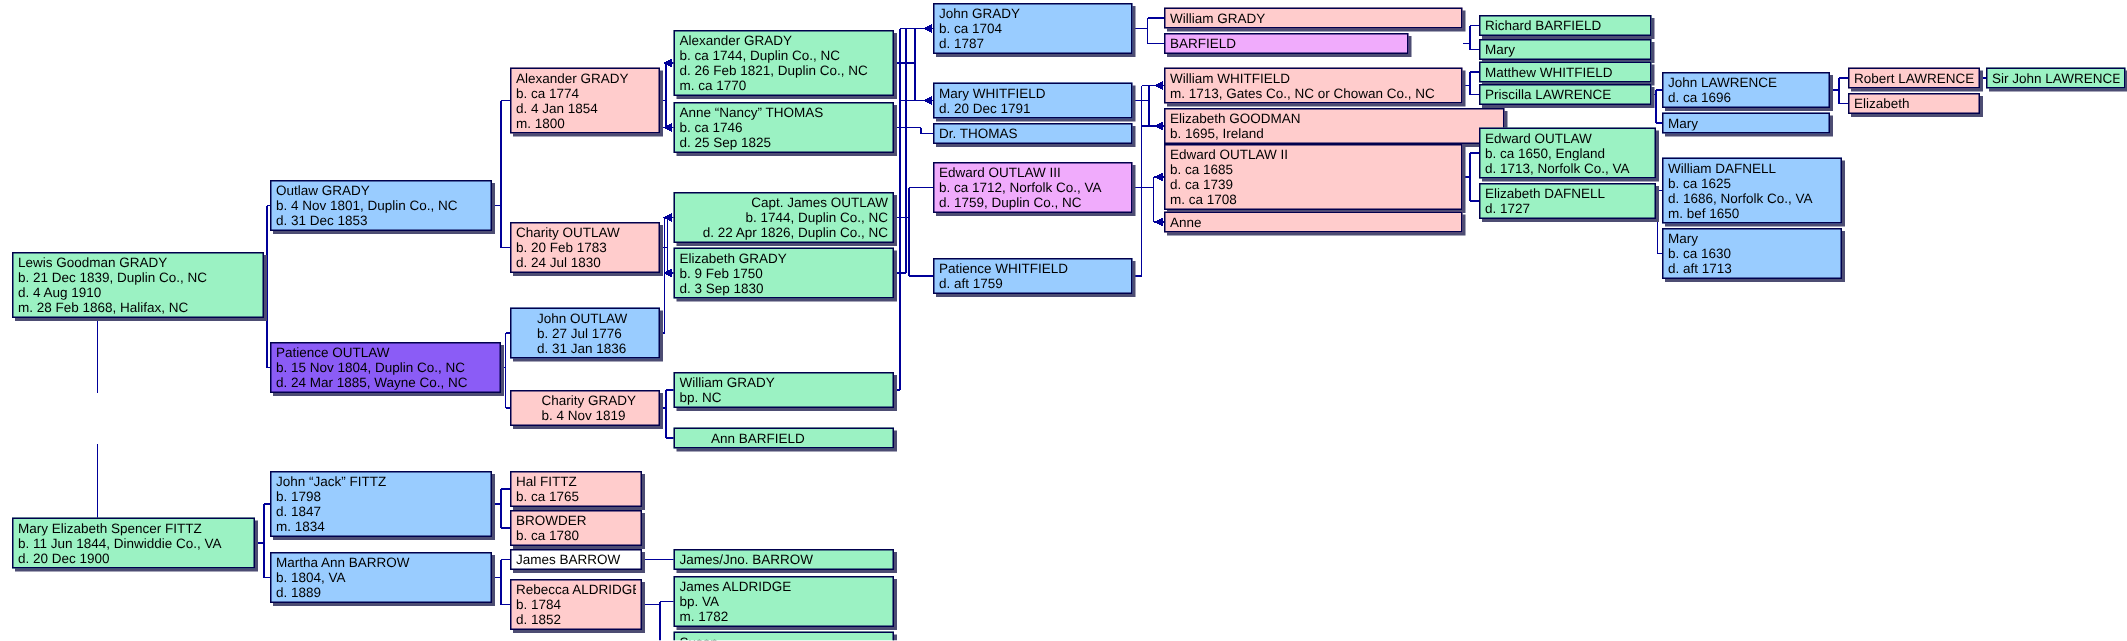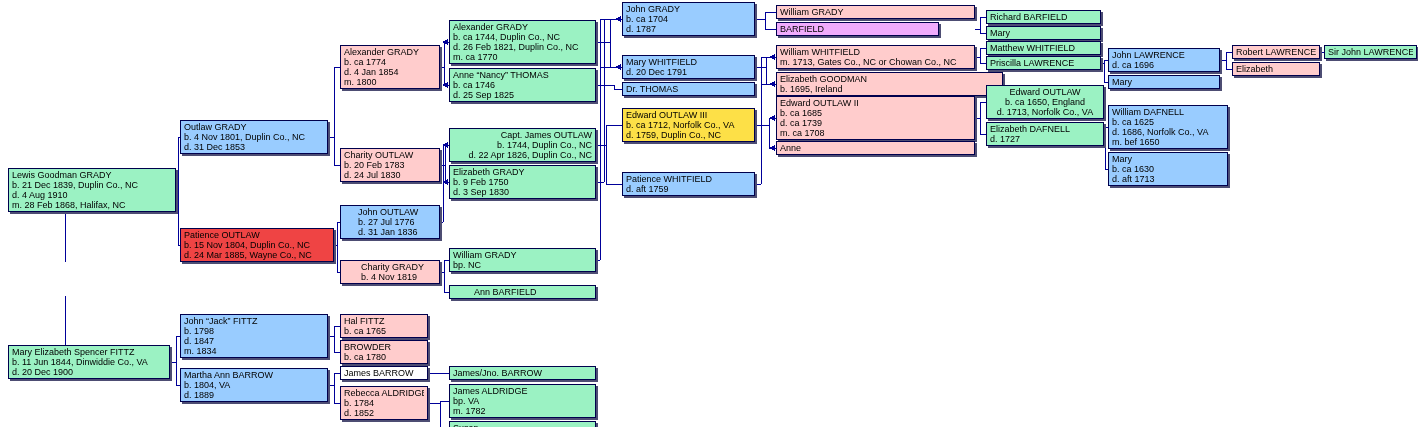--- a/index.html
+++ b/index.html
@@ -169,21 +169,21 @@
     <div class="person" style="left: 8px; top: 345px; width: 162px; height: 34px; background: rgb(155, 242, 195);">
       <div class="ln">Mary Elizabeth Spencer FITTZ</div>
       <div class="ln">b. 11 Jun 1844, Dinwiddie Co., VA</div>
       <div class="ln">d. 20 Dec 1900</div>
     </div>
     <div class="person" style="left: 180px; top: 120px; width: 148px; height: 34px; background: rgb(153, 204, 255);">
       <div class="ln">Outlaw GRADY</div>
       <div class="ln">b. 4 Nov 1801, Duplin Co., NC</div>
       <div class="ln">d. 31 Dec 1853</div>
     </div>
-    <div class="person" style="left: 180px; top: 228px; width: 154px; height: 34px; background: #ef4444;">
+    <div class="person" style="left: 180px; top: 228px; width: 154px; height: 34px; background: #8b5cf6;">
       <div class="ln">Patience OUTLAW</div>
       <div class="ln">b. 15 Nov 1804, Duplin Co., NC</div>
       <div class="ln">d. 24 Mar 1885, Wayne Co., NC</div>
     </div>
     <div class="person" style="left: 180px; top: 314px; width: 148px; height: 44px; background: rgb(153, 204, 255);">
       <div class="ln">John “Jack” FITTZ</div>
       <div class="ln">b. 1798</div>
       <div class="ln">d. 1847</div>
       <div class="ln">m. 1834</div>
     </div>
@@ -272,21 +272,21 @@
       <div class="ln">b. ca 1704</div>
       <div class="ln">d. 1787</div>
     </div>
     <div class="person" style="left: 622px; top: 55px; width: 133px; height: 24px; background: rgb(153, 204, 255);">
       <div class="ln">Mary WHITFIELD</div>
       <div class="ln">d. 20 Dec 1791</div>
     </div>
     <div class="person" style="left: 622px; top: 82px; width: 133px; height: 14px; background: rgb(153, 204, 255);">
       <div class="ln">Dr. THOMAS</div>
     </div>
-    <div class="person" style="left: 622px; top: 108px; width: 133px; height: 34px; background: #fde047;">
+    <div class="person" style="left: 622px; top: 108px; width: 133px; height: 34px; background: #f0abfc;">
       <div class="ln">Edward OUTLAW III</div>
       <div class="ln">b. ca 1712, Norfolk Co., VA</div>
       <div class="ln">d. 1759, Duplin Co., NC</div>
     </div>
     <div class="person" style="left: 622px; top: 172px; width: 133px; height: 24px; background: rgb(153, 204, 255);">
       <div class="ln">Patience WHITFIELD</div>
       <div class="ln">d. aft 1759</div>
     </div>
     <div class="person" style="left: 776px; top: 5px; width: 199px; height: 14px; background: rgb(255, 204, 204);">
       <div class="ln">William GRADY</div>
@@ -316,21 +316,21 @@
     </div>
     <div class="person" style="left: 986px; top: 26px; width: 115px; height: 14px; background: rgb(155, 242, 195);">
       <div class="ln">Mary</div>
     </div>
     <div class="person" style="left: 986px; top: 41px; width: 115px; height: 14px; background: rgb(155, 242, 195);">
       <div class="ln">Matthew WHITFIELD</div>
     </div>
     <div class="person" style="left: 986px; top: 56px; width: 115px; height: 14px; background: rgb(155, 242, 195);">
       <div class="ln">Priscilla LAWRENCE</div>
     </div>
-    <div class="person" style="left: 986px; top: 85px; width: 118px; height: 34px; background: rgb(155, 242, 195); text-align: center;">
+    <div class="person" style="left: 986px; top: 85px; width: 118px; height: 34px; background: rgb(155, 242, 195);">
       <div class="ln">Edward OUTLAW</div>
       <div class="ln">b. ca 1650, England</div>
       <div class="ln">d. 1713, Norfolk Co., VA</div>
     </div>
     <div class="person" style="left: 986px; top: 122px; width: 118px; height: 24px; background: rgb(155, 242, 195);">
       <div class="ln">Elizabeth DAFNELL</div>
       <div class="ln">d. 1727</div>
     </div>
     <div class="person" style="left: 1108px; top: 48px; width: 112px; height: 24px; background: rgb(153, 204, 255);">
       <div class="ln">John LAWRENCE</div>

